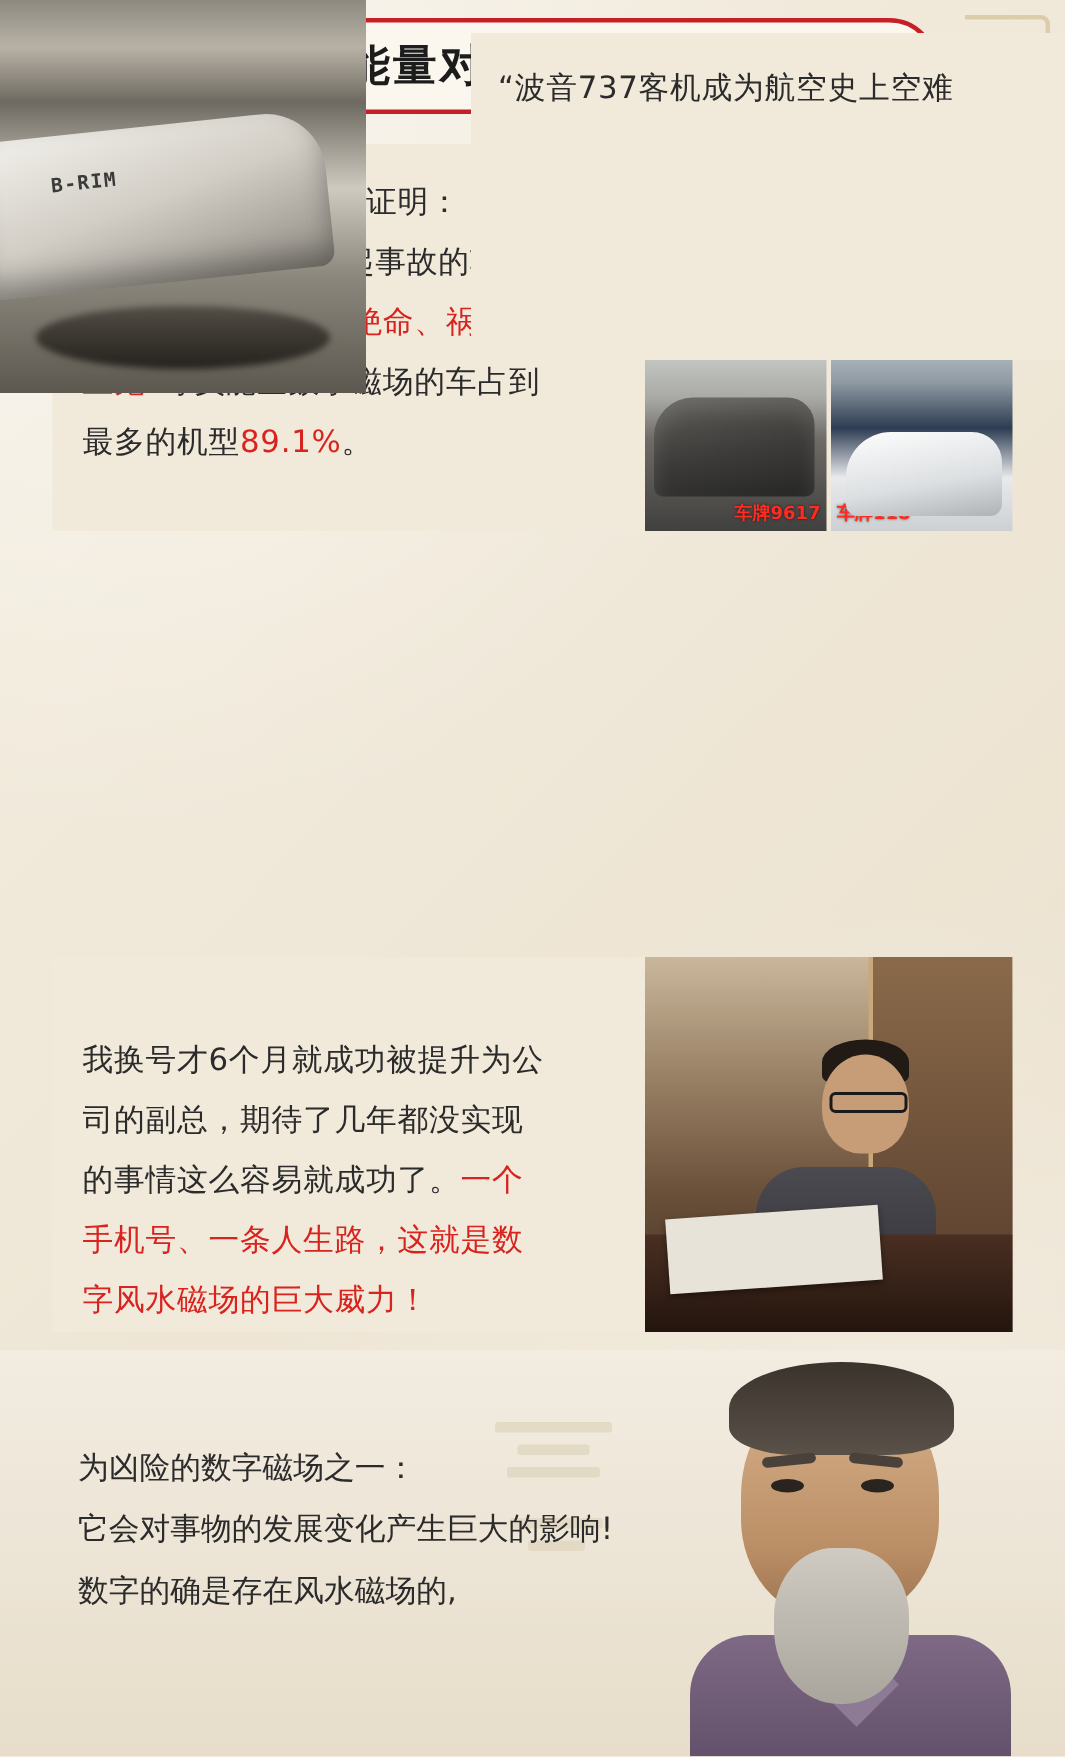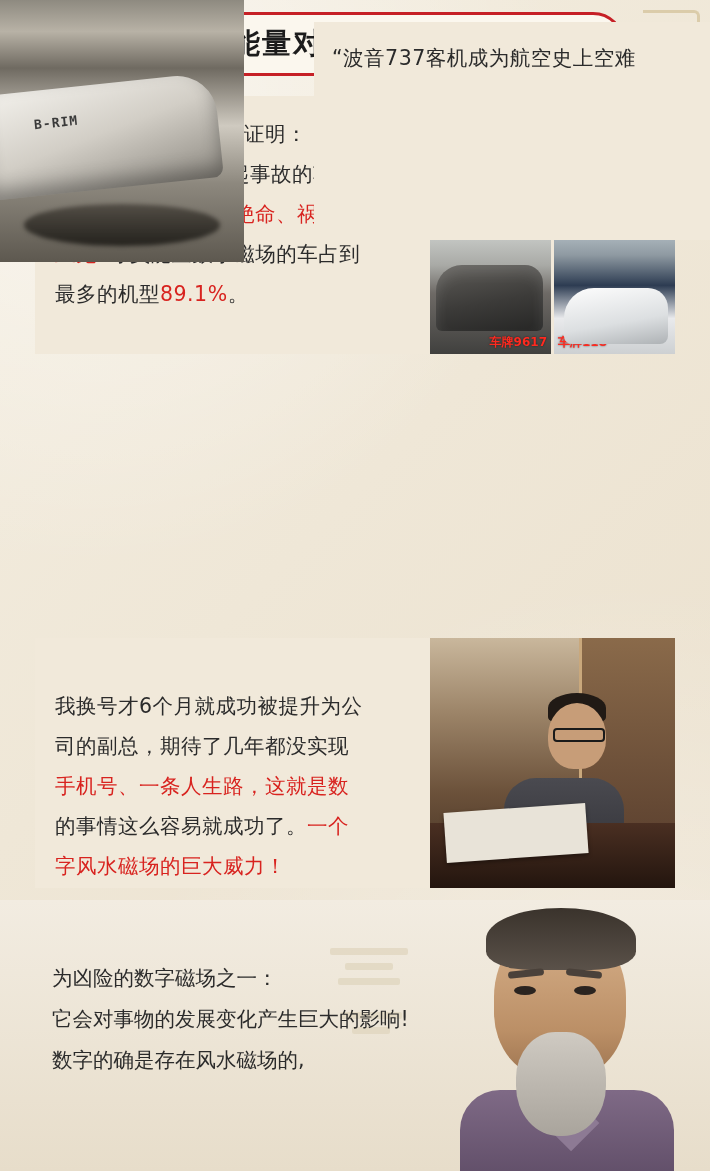--- a/index.html
+++ b/index.html
@@ -543,22 +543,22 @@
       <div class="card-text txt" id="sec2-text">
           <div><span>“波音737客机成为航空史上空难</span></div>
         </div>
     </div>
   </div>
 
   <div class="card" id="sec3">
     <div class="card-text txt" id="sec3-text">
         <div><span>我换号才6个月就成功被提升为公</span></div>
         <div><span>司的副总，期待了几年都没实现</span></div>
+        <div><span>的事情这么容易就成功了。</span><span class="red">一个</span></div>
         <div><span class="red">手机号、一条人生路，这就是数</span></div>
-        <div><span>的事情这么容易就成功了。</span><span class="red">一个</span></div>
         <div><span class="red">字风水磁场的巨大威力！</span></div>
       </div>
     <div class="office-photo">
       <div class="wall"></div>
       <div class="person-hair"></div>
       <div class="person-head"></div>
       <div class="glasses"></div>
       <div class="person-body"></div>
       <div class="table"></div>
       <div class="doc"></div>

